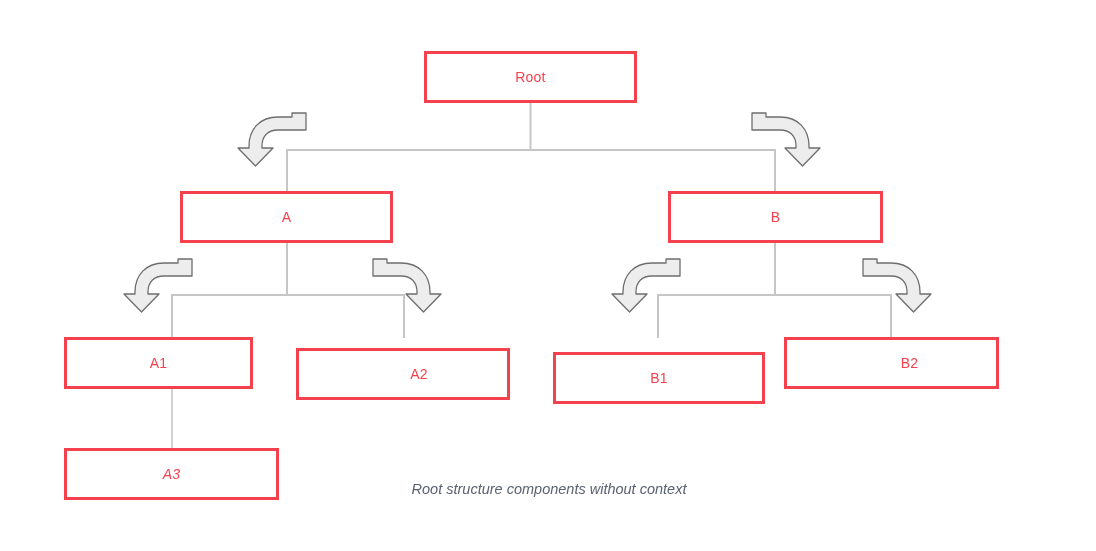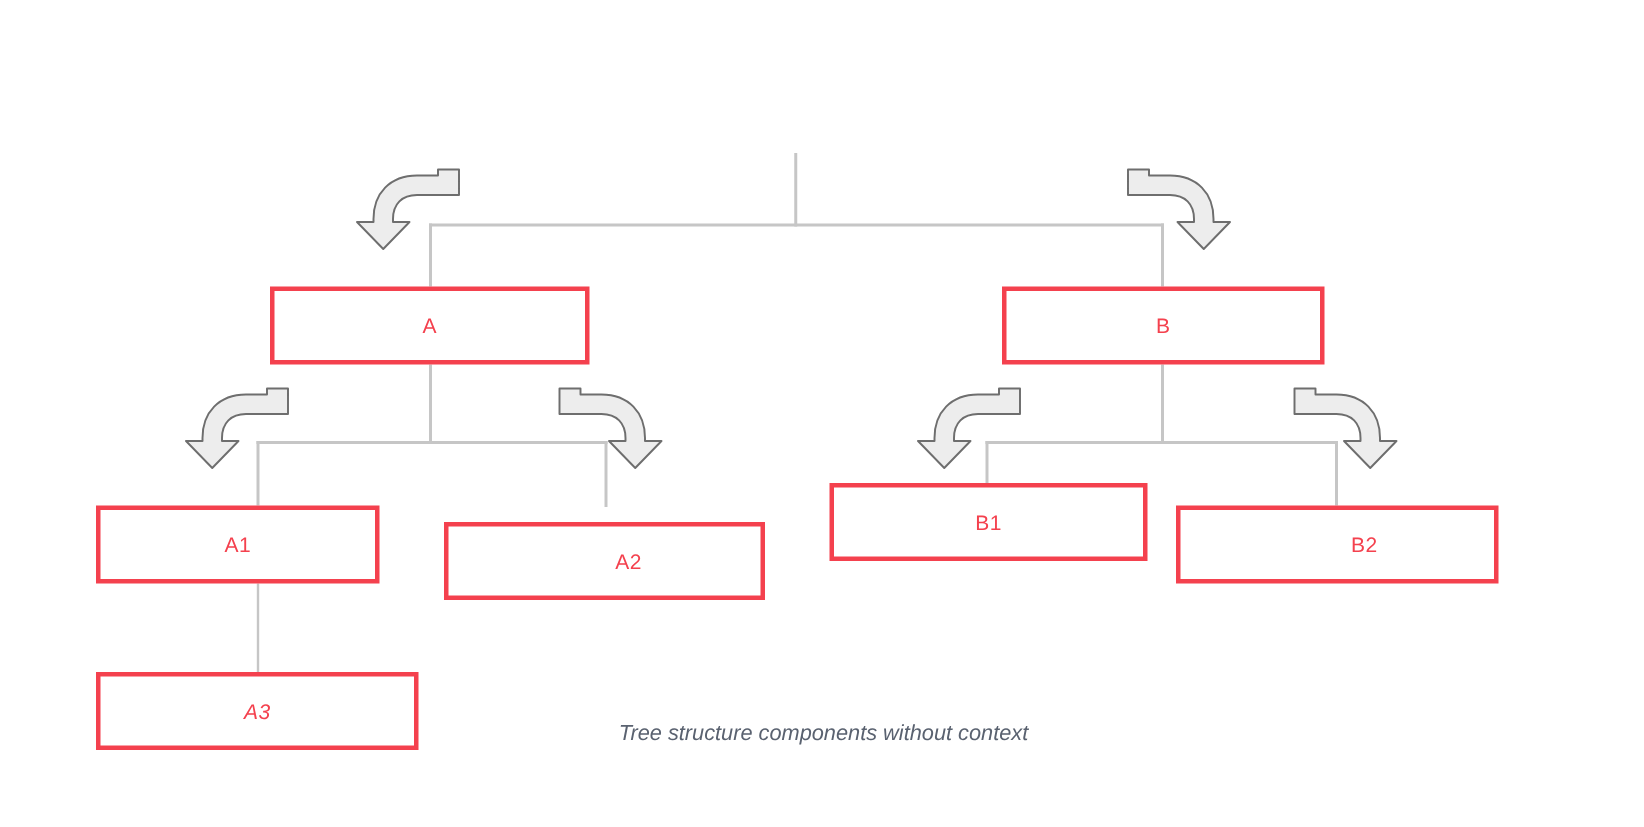--- a/index.html
+++ b/index.html
@@ -125,37 +125,40 @@
     </g>
 
     <use href="#arrow-dl" x="242" y="112"></use>
     <use href="#arrow-dr" x="756" y="112"></use>
     <use href="#arrow-dl" x="128" y="258"></use>
     <use href="#arrow-dr" x="377" y="258"></use>
     <use href="#arrow-dl" x="616" y="258"></use>
     <use href="#arrow-dr" x="867" y="258"></use>
   </svg>
 
+  <div class="node" id="node-root" style="left: 424px; top: 51px; width: 213px; height: 52px;">
+    <span class="node-label">Root</span>
+  </div>
   <div class="node" id="node-a" style="left: 180px; top: 191px; width: 213px; height: 52px;">
     <span class="node-label">A</span>
   </div>
   <div class="node" id="node-b" style="left: 668px; top: 191px; width: 215px; height: 52px;">
     <span class="node-label">B</span>
   </div>
   <div class="node" id="node-a1" style="left: 64px; top: 337px; width: 189px; height: 52px;">
     <span class="node-label">A1</span>
   </div>
   <div class="node" id="node-a2" style="left: 296px; top: 348px; width: 214px; height: 52px; padding-left: 32px;">
     <span class="node-label">A2</span>
   </div>
-  <div class="node" id="node-b1" style="left: 553px; top: 322px; width: 212px; height: 52px;">
+  <div class="node" id="node-b1" style="left: 553px; top: 352px; width: 212px; height: 52px;">
     <span class="node-label">B1</span>
   </div>
   <div class="node" id="node-b2" style="left: 784px; top: 337px; width: 215px; height: 52px; padding-left: 36px;">
     <span class="node-label">B2</span>
   </div>
   <div class="node" id="node-a3" style="left: 64px; top: 448px; width: 215px; height: 52px; font-style: italic;">
     <span class="node-label">A3</span>
   </div>
 
-  <div id="caption">Tree structure components without context</div>
+  <div id="caption">Root structure components without context</div>
 
 </div>
 
 </body></html>

